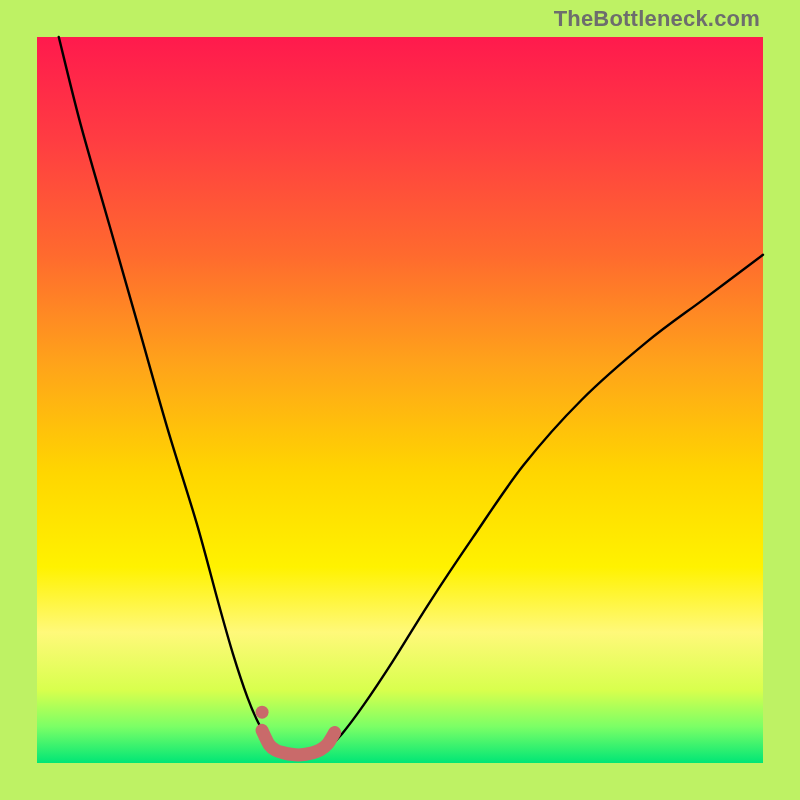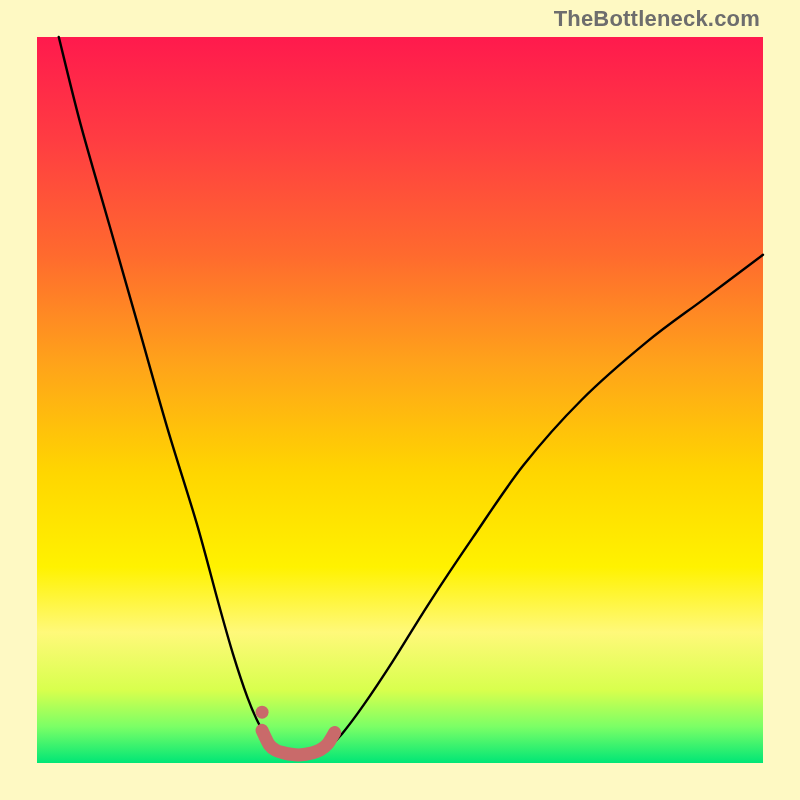--- a/index.html
+++ b/index.html
@@ -5,21 +5,21 @@
   html,body {
     margin:0; padding:0;
     width:800px; height:800px;
     background:#000;
     font-family:Arial, Helvetica, sans-serif;
     overflow:hidden;
   }
   #frame {
     position:absolute;
     left:0; top:0; width:800px; height:800px;
-    background:#fef9c3;
+    background:#bef264;
   }
   #plot {
     position:absolute;
     left:37px; top:37px;
     width:726px; height:726px;
     background:linear-gradient(to bottom,
       #ff1a4d 0%,
       #ff3c42 14%,
       #ff6a2e 30%,
       #ffa31a 45%,

